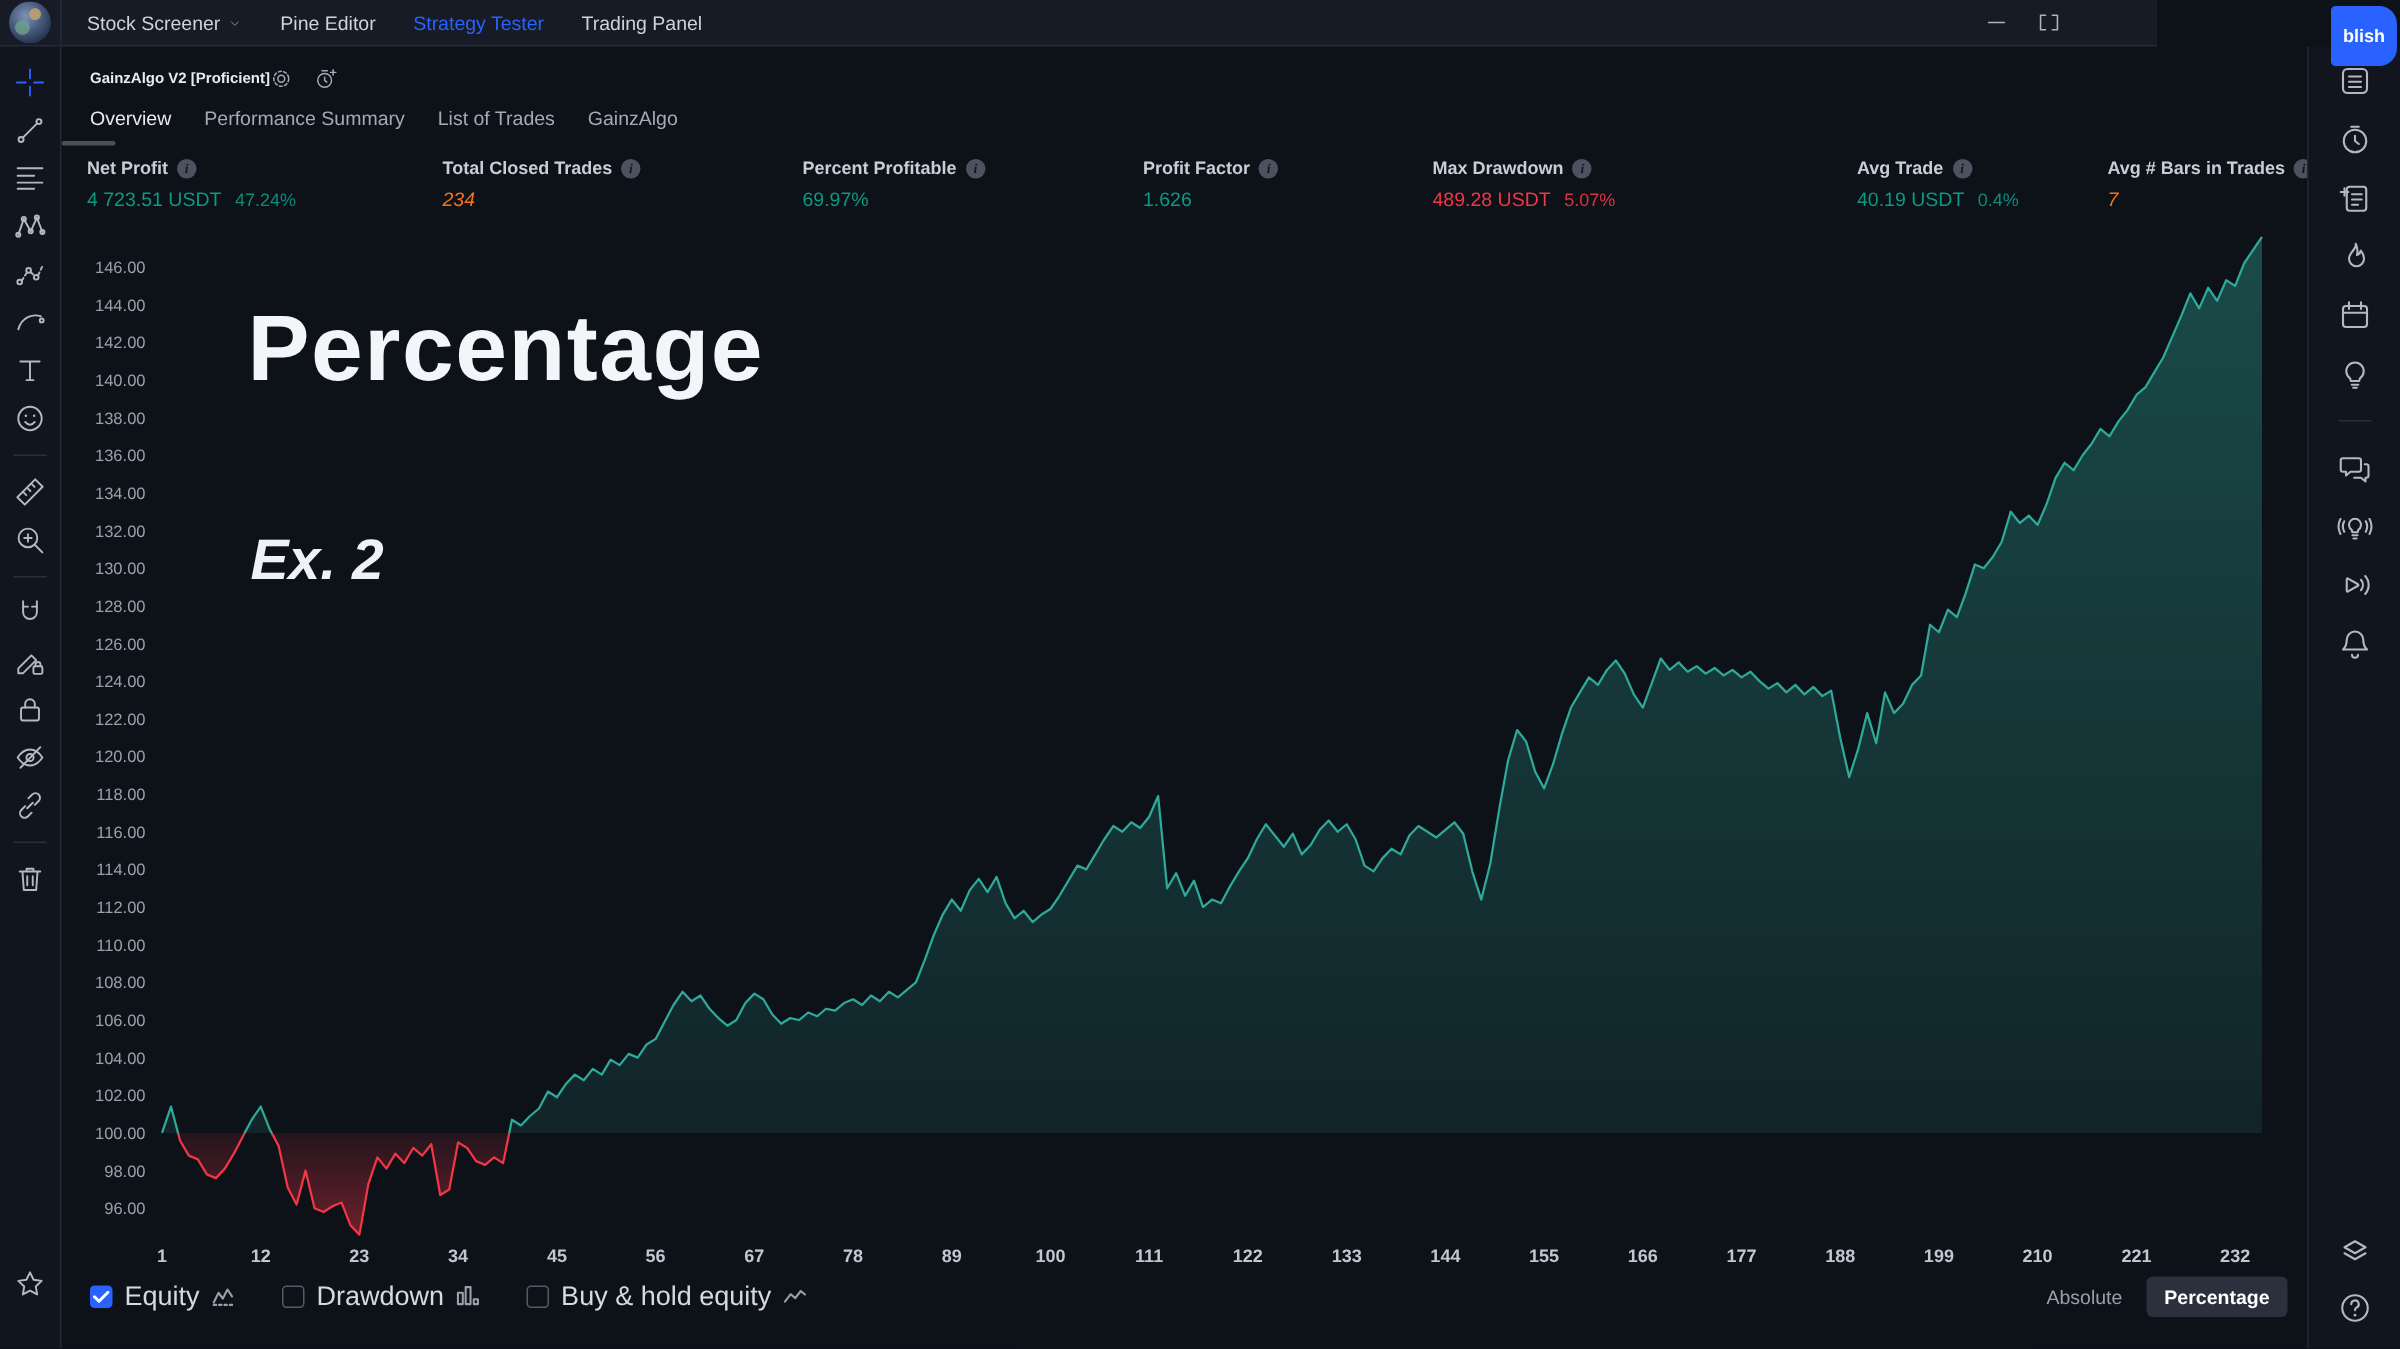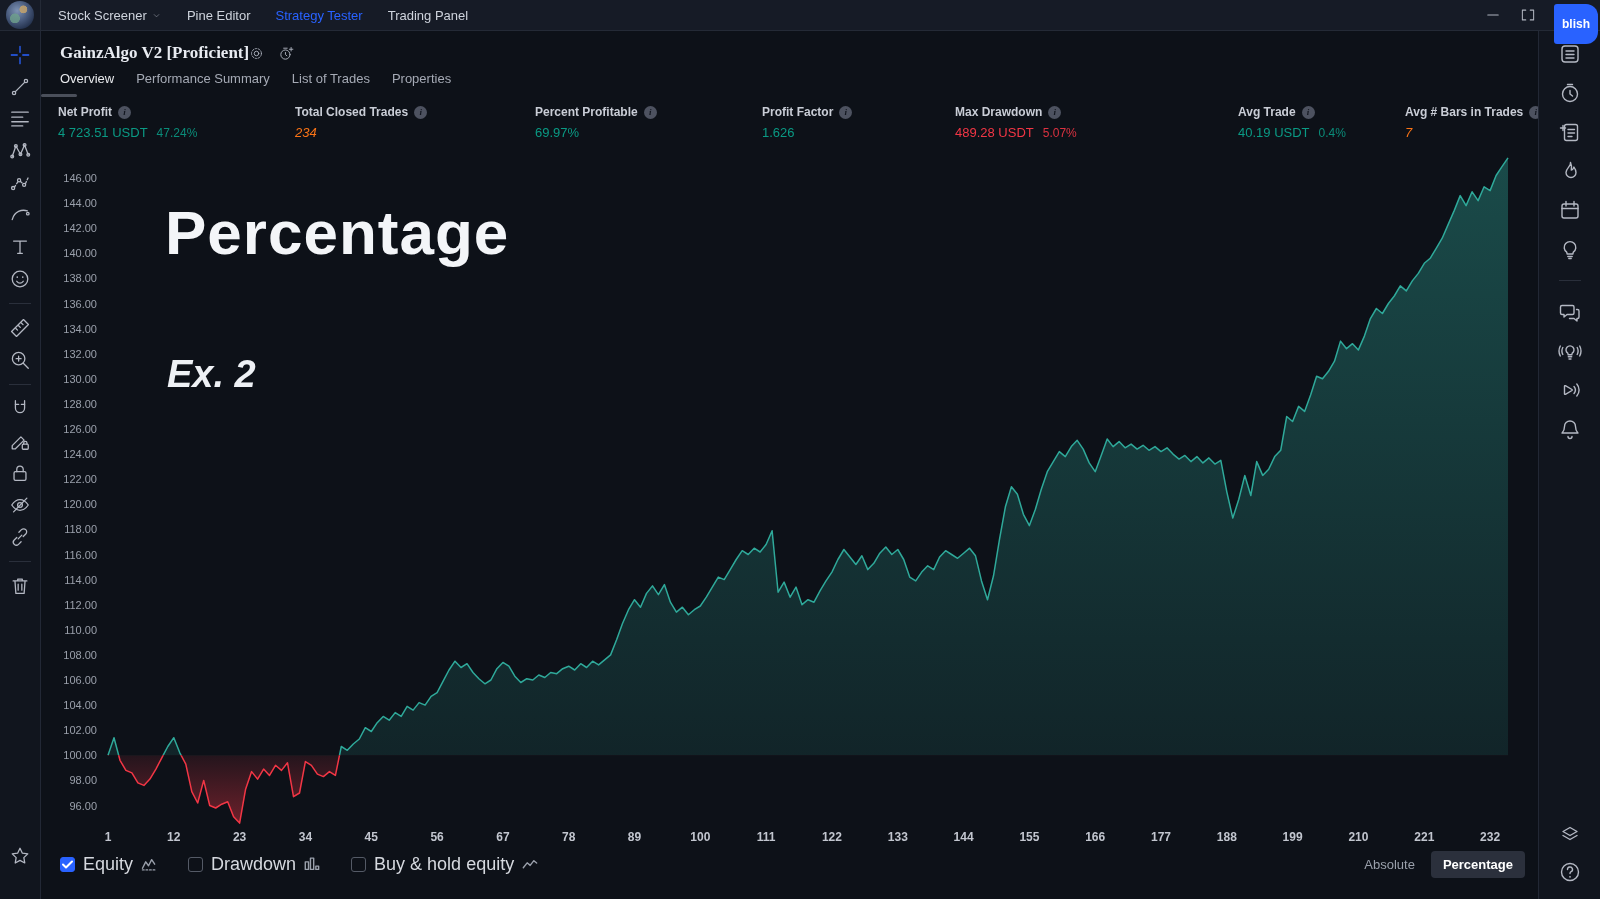--- a/index.html
+++ b/index.html
@@ -1,20 +1,20 @@
 <!DOCTYPE html>
 <html style="--accent: #2962ff; --green: #0a9a84; --red: #f23645;"><head>
 <meta charset="utf-8">
 <style>
   * { margin:0; padding:0; box-sizing:border-box; }
   html,body { width:1600px; height:899px; }
   body { position:relative; background:#0d1118; font-family:"Liberation Sans",sans-serif; overflow:hidden; color:#d1d4dc; }
 
   
-  .topbar { position:absolute; top:0; left:0; width:1600px; height:31px; background:#161b26; border-bottom:1px solid #242a36; display:flex; align-items:center; z-index:30; }
+  .topbar { position:absolute; top:0; left:0; width:1438px; height:31px; background:#161b26; border-bottom:1px solid #242a36; display:flex; align-items:center; z-index:30; }
   .avatar-cell { width:41px; height:100%; display:flex; align-items:center; justify-content:center; border-right:1px solid #242a36; }
   .avatar { width:28px; height:28px; border-radius:50%; cursor:pointer;
     background:
       radial-gradient(circle at 62% 30%, rgba(190,160,110,.9) 0 14%, rgba(190,160,110,0) 16%),
       radial-gradient(circle at 32% 62%, rgba(110,160,140,.8) 0 18%, rgba(110,160,140,0) 20%),
       radial-gradient(circle at 40% 35%, #7e93b4 0%, #46587a 45%, #263450 75%, #141d30 100%); }
   .nav { display:flex; gap:25px; margin-left:17px; font-size:13px; color:#ced3dc; }
   .nav-item { display:flex; align-items:center; gap:4px; cursor:pointer; white-space:nowrap; }
   .nav-item.active { color:var(--accent); }
   .nav-caret { display:flex; color:#8b909b; }
@@ -27,21 +27,21 @@
   .right-rail { position:absolute; top:31px; right:0; bottom:0; width:62px; background:#11151e; border-left:1px solid #222835; display:flex; flex-direction:column; align-items:center; padding-top:10px; gap:13px; z-index:20; }
   .rail-icon { width:26px; height:26px; display:flex; align-items:center; justify-content:center; color:#b4b8c3; cursor:pointer; flex:0 0 auto; }
   .rail-icon.accent { color:var(--accent); }
   .rail-div { width:22px; height:1px; background:#2a2f3b; margin:5px 0; flex:0 0 auto; }
   .rail-bottom { margin-top:auto; display:flex; flex-direction:column; align-items:center; gap:13px; padding-bottom:14px; }
   .left-rail .rail-bottom { padding-bottom:30px; }
 
   
   .panel { position:absolute; top:31px; left:41px; right:62px; bottom:0; background:#0d1118; z-index:5; }
   .panel-header { position:absolute; top:12px; left:19px; display:flex; align-items:center; gap:13px; }
-  .panel-title { font-size:17px; font-weight:700; color:#e8ebf1; white-space:nowrap;font-family:Liberation Serif, serif; }
+  .panel-title { font-size:10px; font-weight:700; color:#e8ebf1; white-space:nowrap; }
   .hdr-icon { width:18px; height:18px; color:#a6abb6; display:flex; align-items:center; justify-content:center; cursor:pointer; }
   .tabs { position:absolute; top:40px; left:19px; display:flex; gap:22px; font-size:13px; color:#a5aab5; }
   .tab { cursor:pointer; white-space:nowrap; }
   .tab.active { color:#e8eaed; }
   .tabs-thumb { position:absolute; top:63px; left:0; width:36px; height:3px; background:#4a4f5a; border-radius:2px; cursor:pointer; }
 
   
   .stat { position:absolute; top:74px; }
   .stat-label { display:flex; align-items:center; gap:6px; font-size:12px; font-weight:700; color:#c9cdd6; white-space:nowrap; }
   .info-dot { width:13px; height:13px; border-radius:50%; background:#4d5260; color:#12161f; font-size:9px; font-weight:700; font-style:italic; display:flex; align-items:center; justify-content:center; cursor:pointer; font-family:"Liberation Serif",serif; }
@@ -319,21 +319,21 @@
             <circle cx="10.5" cy="13.5" r="6.5"></circle>
             <path d="M10.5 10.5v3l2 1.7M8 4.5h5M18.5 3.5v5M16 6h5"></path>
           </svg>
         </span>
       </span>
   </div>
   <div class="tabs" id="tabs">
       <div class="tab active">Overview</div>
       <div class="tab">Performance Summary</div>
       <div class="tab">List of Trades</div>
-      <div class="tab">Properties</div>
+      <div class="tab">GainzAlgo</div>
     </div>
   <div class="tabs-thumb"></div>
 
   <div id="stats">
       <div class="stat" style="left: 17px;">
         <div class="stat-label">
           <span>Net Profit</span>
           <span class="info-dot">i</span>
         </div>
         <div class="stat-value">

